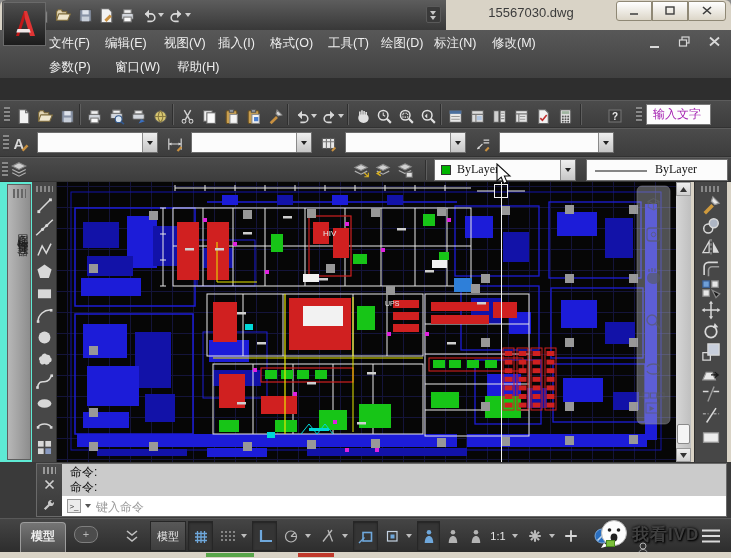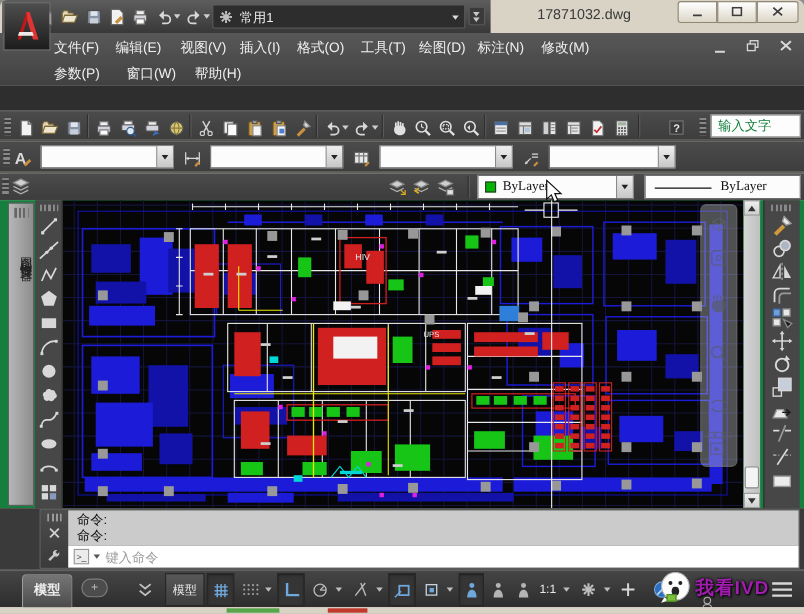--- a/index.html
+++ b/index.html
@@ -28,23 +28,23 @@
 #trow3{top:157px;height:25px}
 .ti{position:absolute;top:5px;width:20px;height:20px;display:flex;align-items:center;justify-content:center}
 .vsep{position:absolute;top:3px;height:21px;width:2px;border-left:1px solid #2f2f2f;border-right:1px solid #5e5e5e}
 .grip{position:absolute;width:6px;height:16px;top:6px;background:repeating-linear-gradient(#888 0 2px,#3d3d3d 2px 4px)}
 .caret{position:absolute;top:13px;width:0;height:0;border-left:3.5px solid transparent;border-right:3.5px solid transparent;border-top:4px solid #cfcfcf}
 .combo{position:absolute;top:3px;height:21px;background:#fcfcfc;border:1px solid #6e6e6e}
 .combo .dd{position:absolute;right:0;top:0;width:15px;height:100%;background:linear-gradient(#efefef,#c6c6c6);border-left:1px solid #8a8a8a}
 .combo .dd:after{content:"";position:absolute;left:4px;top:8px;border-left:3.5px solid transparent;border-right:3.5px solid transparent;border-top:4px solid #222}
 .combo-lbl{position:absolute;font-size:11.5px;color:#111;top:3px;white-space:nowrap}
 .serif{font-family:"Liberation Serif",serif;font-size:12px}
-#textbox{position:absolute;left:646px;top:3px;width:82px;height:21px;background:#fdfdfd;border:1px solid #7a7a7a;font-size:12px;color:#15803d;line-height:19px;padding-left:6px}
-
-#main{position:absolute;left:0;top:182px;width:731px;height:280px;background:#15803d}
+#textbox{position:absolute;left:646px;top:3px;width:65px;height:21px;background:#fdfdfd;border:1px solid #7a7a7a;font-size:12px;color:#a21caf;line-height:19px;padding-left:6px}
+
+#main{position:absolute;left:0;top:182px;width:657px;height:280px;background:#5eead4}
 #palette{position:absolute;left:7px;top:2px;width:24px;height:276px;background:linear-gradient(90deg,#b7b7b7,#8d8d8d);border:1px solid #5f5f5f}
 #palette .pt{position:absolute;left:2px;top:40px;width:20px;text-align:center;writing-mode:vertical-rl;font-size:11px;color:#1e1e1e;letter-spacing:2px}
 #palette .pdots{position:absolute;left:5px;top:4px;width:13px;height:9px;background:repeating-linear-gradient(90deg,#666 0 2px,transparent 2px 4px)}
 #drawbar{position:absolute;left:32px;top:0;width:25px;height:280px;background:#474747;border-right:1px solid #2e2e2e}
 #drawbar .hgrip{position:absolute;left:4px;top:4px;width:17px;height:6px;background:repeating-linear-gradient(90deg,#888 0 2px,#474747 2px 4px)}
 .dbi{position:absolute;left:3px;width:19px;height:19px}
 #cv{position:absolute;left:57px;top:0;width:619px;height:280px}
 #scroll{position:absolute;left:676px;top:0;width:15px;height:280px;background:linear-gradient(90deg,#d6d6d6,#bfbfbf)}
 .sbtn{position:absolute;left:0;width:15px;height:14px;background:linear-gradient(#efefef,#cfcfcf);border:1px solid #9a9a9a;display:flex;align-items:center;justify-content:center}
 #thumb{position:absolute;left:1px;top:242px;width:13px;height:20px;background:#f4f4f4;border:1px solid #8a8a8a;border-radius:2px}
@@ -63,21 +63,21 @@
 #status{position:absolute;left:0;top:518px;width:731px;height:34px;background:linear-gradient(#454545,#2d2d2d);border-top:1px solid #585858}
 #laytab{position:absolute;left:20px;top:3px;width:46px;height:31px;background:linear-gradient(#757575,#4a4a4a);border:1px solid #9c9c9c;border-bottom:none;border-radius:4px 4px 0 0;color:#ededed;font-size:12px;font-weight:bold;text-align:center;line-height:26px}
 #layplus{position:absolute;left:74px;top:7px;width:24px;height:17px;border:1px solid #7e7e7e;border-radius:8px;background:#4c4c4c;color:#b8b8b8;text-align:center;line-height:15px;font-size:11px}
 .sbbtn{position:absolute;top:2px;height:30px;display:flex;align-items:center;justify-content:center}
 .pressed{background:#353535;border:1px solid #262626;box-shadow:inset 0 1px 2px #222}
 #mdlbtn{color:#e8e8e8;font-size:11px}
 .sb-caret{position:absolute;top:15px;width:0;height:0;border-left:3.5px solid transparent;border-right:3.5px solid transparent;border-top:4px solid #bdbdbd}
 #scaletxt{color:#e8e8e8;font-size:11px}
 
 #wm{position:absolute;left:596px;top:514px;width:135px;height:44px;z-index:60}
-#wmtext{position:absolute;left:36px;top:9px;font-size:17px;font-weight:bold;color:#a21caf;letter-spacing:1px;text-shadow:0 0 3px #000,1px 1px 2px #000}
+#wmtext{position:absolute;left:36px;top:9px;font-size:17px;font-weight:bold;color:#404040;letter-spacing:1px;text-shadow:0 0 3px #000,1px 1px 2px #000}
 #bottombar{position:absolute;left:0;top:552px;width:731px;height:6px;background:#d9d3c6}
 </style>
 </head>
 <body>
 
 <svg width="0" height="0" style="position:absolute">
 <defs>
 <symbol id="s-doc" viewBox="0 0 16 16">
         <path d="M4 1.5h6l3 3v10H4z" fill="#f2f2f2" stroke="#666"></path>
         <path d="M10 1.5v3h3" fill="none" stroke="#666"></path>
@@ -478,32 +478,25 @@
         <use href="#s-undo"></use>
       </svg>
     </div>
   <div class="caret" style="left:158px;top:13px"></div>
   <div class="ti" style="left:166px;top:5px">
       <svg width="17" height="17" viewBox="0 0 16 16">
         <use href="#s-redo"></use>
       </svg>
     </div>
   <div class="caret" style="left:185px;top:13px"></div>
-  <div class="abs" style="left:193px;top:4px;width:230px;height:22px;background:#2d2d2d;border:1px solid #5a5a5a;border-radius:2px">
-    <svg width="15" height="15" viewBox="0 0 18 18" style="position:absolute;left:4px;top:3px">
-        <use href="#s-gear"></use>
-      </svg>
-    <span style="position:absolute;left:24px;top:3px;font-size:12px;color:#ededed">常用1</span>
-    <div class="caret" style="right:5px;left:auto;top:9px;border-top-color:#dcdcdc"></div>
-  </div>
   <div class="abs" style="left:426px;top:6px;width:15px;height:17px;background:#3a3a3a;border:1px solid #5a5a5a;border-radius:2px">
     <div class="caret" style="left:3px;top:4px;border-top-color:#c8c8c8"></div>
     <div class="caret" style="left:3px;top:9px;border-top-color:#c8c8c8"></div>
   </div>
-  <div id="title">17871032.dwg</div>
+  <div id="title">15567030.dwg</div>
   <div class="winbtn" style="left:616px;border-radius:3px 0 0 3px">
       <svg width="12" height="10">
         <path d="M2 8h8" stroke="#3d3d3d" stroke-width="1.6"></path>
       </svg>
     </div>
   <div class="winbtn" style="left:652px">
       <svg width="12" height="10">
         <rect x="2" y="1" width="8" height="7" fill="none" stroke="#3d3d3d" stroke-width="1.4"></rect>
       </svg>
     </div>

